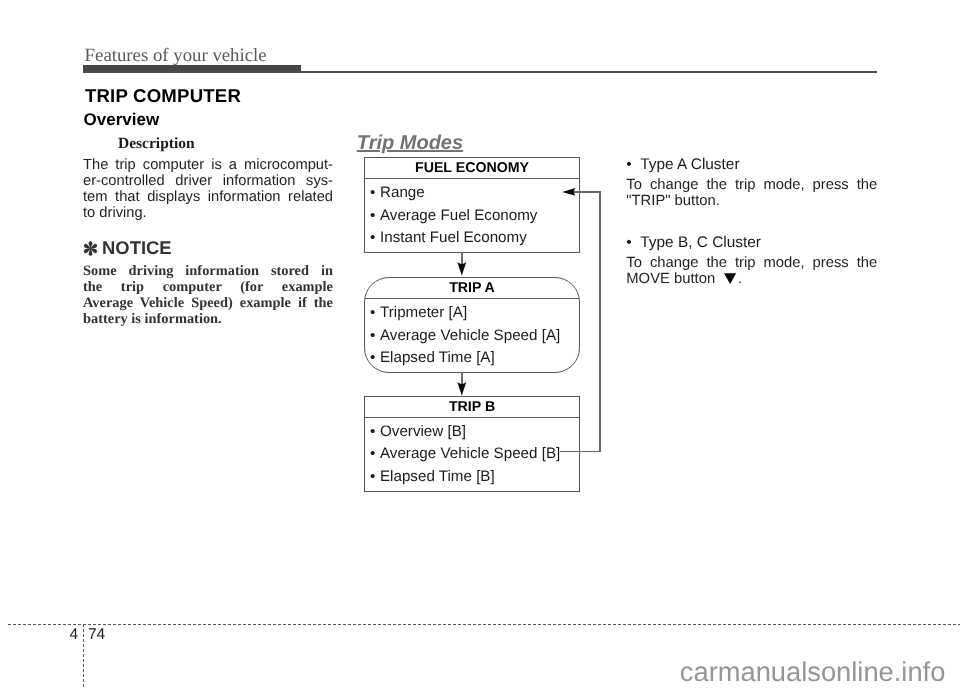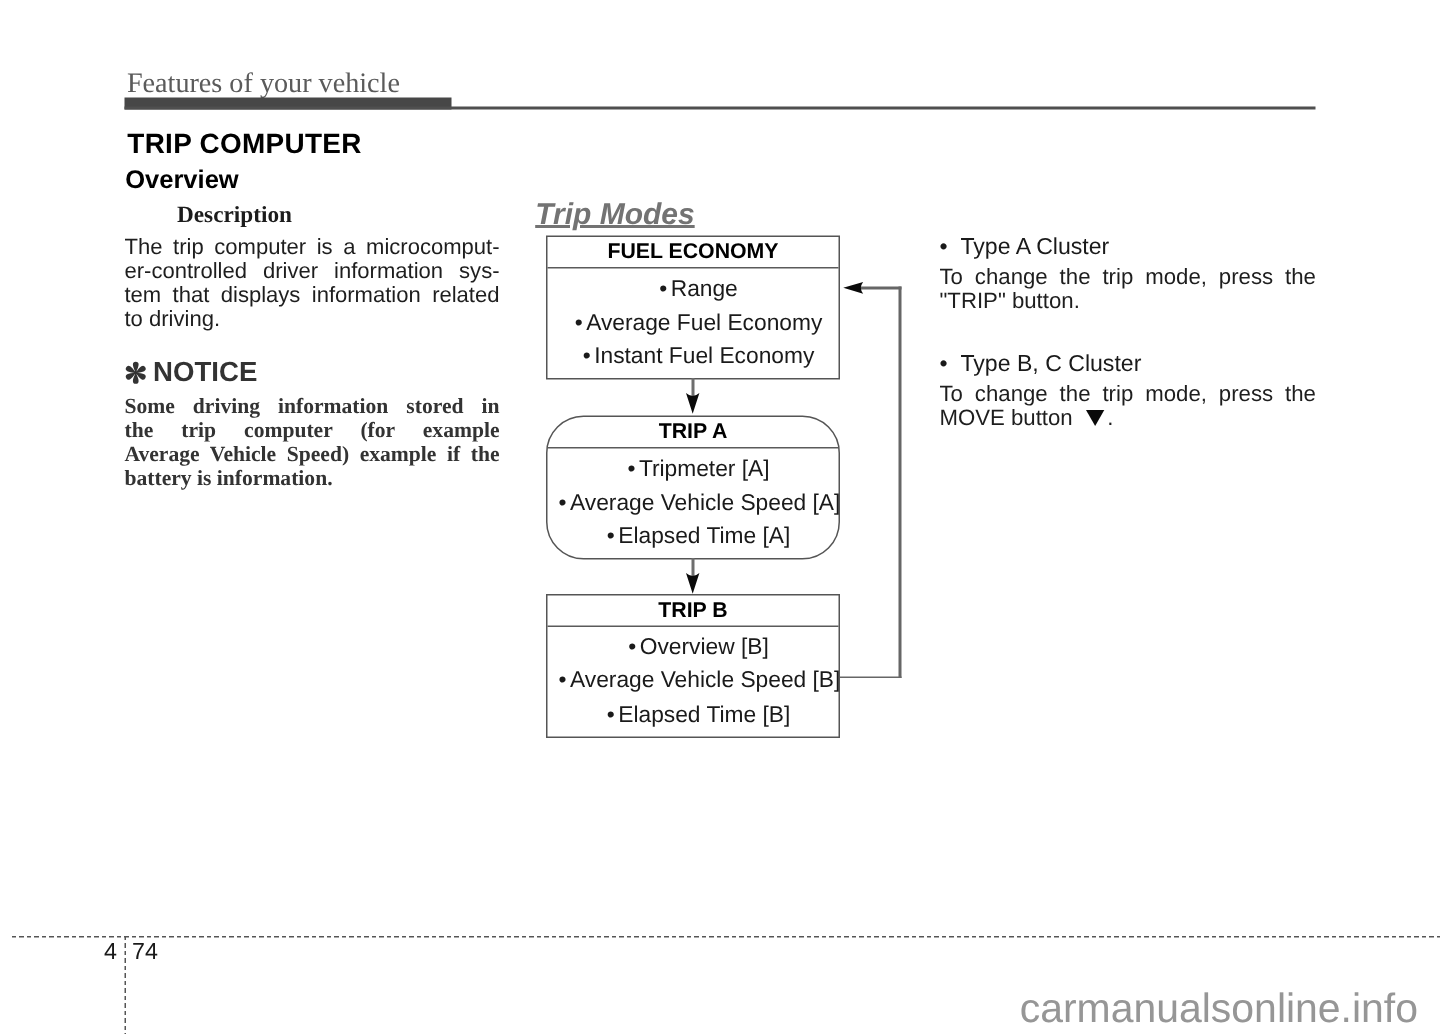--- a/index.html
+++ b/index.html
@@ -31,24 +31,24 @@
             font-weight:bold;color:#333333;white-space:nowrap;}
   #notice-h .ast{display:inline-block;width:15px;height:17px;vertical-align:baseline;
                  position:relative;top:3.0px;}
   #notice-h .nlabel{margin-left:3.9px;}
   #notice-p{position:absolute;left:83px;top:262.5px;width:250px;font-family:"Liberation Serif",serif;
             font-weight:bold;font-size:14.4px;line-height:16.3px;color:#333333;}
 
   
   #trip-modes-h{position:absolute;left:356.8px;top:135.5px;font-size:20px;line-height:14.5px;
                 font-weight:bold;font-style:italic;color:#737373;text-decoration:underline;}
-  .mbox{position:absolute;left:364px;width:196px;border:1.4px solid #555555;box-sizing:border-box;background:transparent;}
+  .mbox{position:absolute;left:364px;width:216px;border:1.4px solid #555555;box-sizing:border-box;background:transparent;}
   .mbox .mhead{height:20.4px;line-height:20.6px;text-align:center;font-size:14.2px;font-weight:bold;
                color:#000;border-bottom:1.4px solid #5a5a5a;}
-  .mbox .mbody{padding:2.8px 0 2.5px 0;text-align:center;}
+  .mbox .mbody{padding:2.8px 0 2.5px 0;}
   .mbox .mrow{font-size:15.18px;line-height:22.6px;color:#1a1a1a;padding-left:5px;white-space:nowrap;}
   .mbox .mrow .bl{display:inline-block;width:10px;}
   #box1{top:157px;}
   #box2{top:276.9px;border-radius:25px;}
   #box3{top:395.7px;}
   .flowarrow{position:absolute;left:461.2px;width:1.6px;background:#6e6e6e;}
   #fa1{top:251.5px;height:14.5px;}
   #fa2{top:371.5px;height:14.5px;}
   .ahead{position:absolute;left:457.3px;width:9.6px;height:13.8px;}
   

